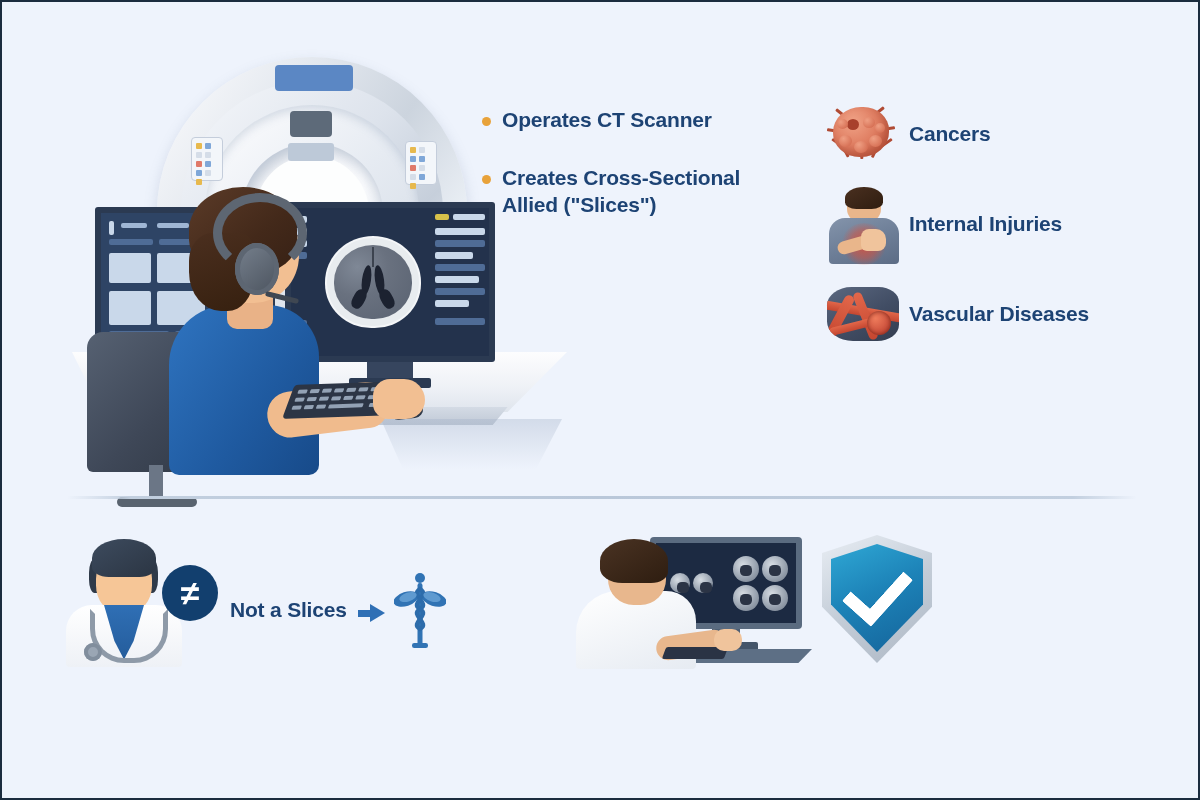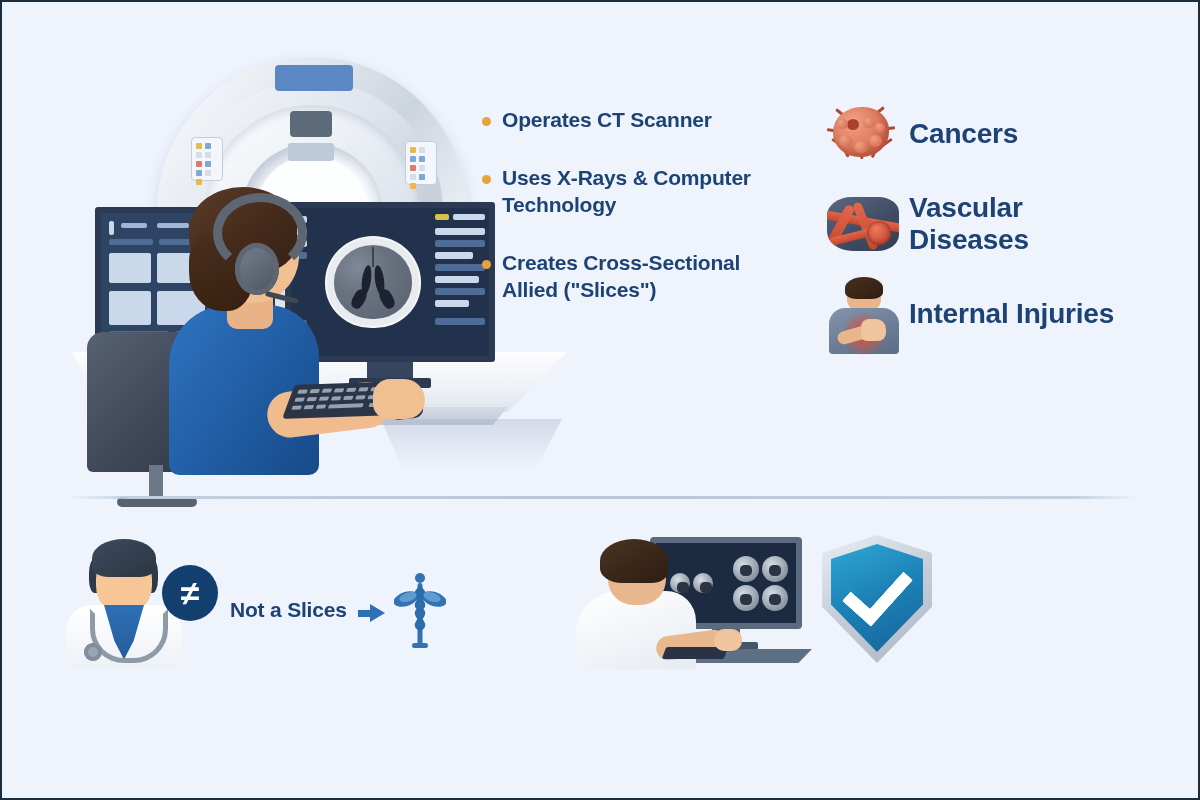--- a/index.html
+++ b/index.html
@@ -327,21 +327,21 @@
     line-height: 1.28;
     color: #1d4374;
     letter-spacing: -0.2px;
   }
 
   
   #conditions { left: 815px; top: 95px; width: 330px; }
   .cond-row { display: flex; align-items: center; margin-bottom: 16px; height: 74px; }
   .cond-icon { flex: none; width: 92px; height: 74px; position: relative; }
   .cond-label {
-    font-size: 28px; font-weight: bold; color: #1d4374; letter-spacing: -0.2px;
+    font-size: 21px; font-weight: bold; color: #1d4374; letter-spacing: -0.2px;
   }
 
   
   .cell-body {
     position: absolute; left: 16px; top: 10px;
     width: 56px; height: 50px;
     border-radius: 50% 46% 50% 48%;
     background: radial-gradient(circle at 36% 30%, #f0a286 0%, #e07f63 45%, #c4543c 100%);
     box-shadow: inset -4px -5px 8px rgba(140,50,30,0.4);
   }
@@ -705,24 +705,20 @@
     <div class="tech-hand"></div>
   </div>
 
   <div class="abs" id="bullets">
     <div class="bullet-row">
       <span class="bullet-dot"></span>
       <span class="bullet-text">Operates CT Scanner</span>
     </div>
     <div class="bullet-row">
       <span class="bullet-dot"></span>
-      <span class="bullet-text">Uses X-Rays &amp; Computer Technology</span>
-    </div>
-    <div class="bullet-row">
-      <span class="bullet-dot"></span>
       <span class="bullet-text">Creates Cross-Sectional Allied ("Slices")</span>
     </div>
   </div>
 
   <div class="abs" id="conditions">
 
     <div class="cond-row">
       <div class="cond-icon">
         <span class="spike" style="left:14px;top:44px;width:12px;height:3px;transform:rotate(35deg)"></span>
         <span class="spike" style="left:10px;top:32px;width:12px;height:3px;transform:rotate(8deg)"></span>
@@ -740,41 +736,41 @@
         <span class="bump" style="left:46px;top:20px;width:12px;height:11px"></span>
         <span class="bump" style="left:20px;top:22px;width:11px;height:10px"></span>
         <span class="bump" style="left:58px;top:26px;width:10px;height:10px"></span>
       </div>
       <span class="cond-label">Cancers</span>
     </div>
 
 
     <div class="cond-row">
       <div class="cond-icon">
+        <div class="inj-head"></div>
+        <div class="inj-hair"></div>
+        <div class="inj-torso"></div>
+        <div class="inj-glow"></div>
+        <div class="inj-arm"></div>
+        <div class="inj-hand"></div>
+      </div>
+      <span class="cond-label">Internal Injuries</span>
+    </div>
+
+    <div class="cond-row">
+      <div class="cond-icon">
         <div class="vasc-block">
           <span class="vessel" style="left:-4px;top:20px;width:80px;height:9px;transform:rotate(10deg)"></span>
           <span class="vessel" style="left:8px;top:6px;width:10px;height:48px;transform:rotate(28deg)"></span>
           <span class="vessel" style="left:34px;top:4px;width:9px;height:50px;transform:rotate(-22deg)"></span>
           <span class="vessel" style="left:2px;top:36px;width:44px;height:8px;transform:rotate(-14deg)"></span>
           <div class="clot"></div>
         </div>
       </div>
       <span class="cond-label">Vascular Diseases</span>
-    </div>
-
-    <div class="cond-row">
-      <div class="cond-icon">
-        <div class="inj-head"></div>
-        <div class="inj-hair"></div>
-        <div class="inj-torso"></div>
-        <div class="inj-glow"></div>
-        <div class="inj-arm"></div>
-        <div class="inj-hand"></div>
-      </div>
-      <span class="cond-label">Internal Injuries</span>
     </div>
   </div>
 
   <div class="abs" id="divider"></div>
 
   <div class="abs" id="bottom">
 
     <div class="doc-avatar">
       <div class="doc-hair-l"></div>
       <div class="doc-hair-r"></div>

